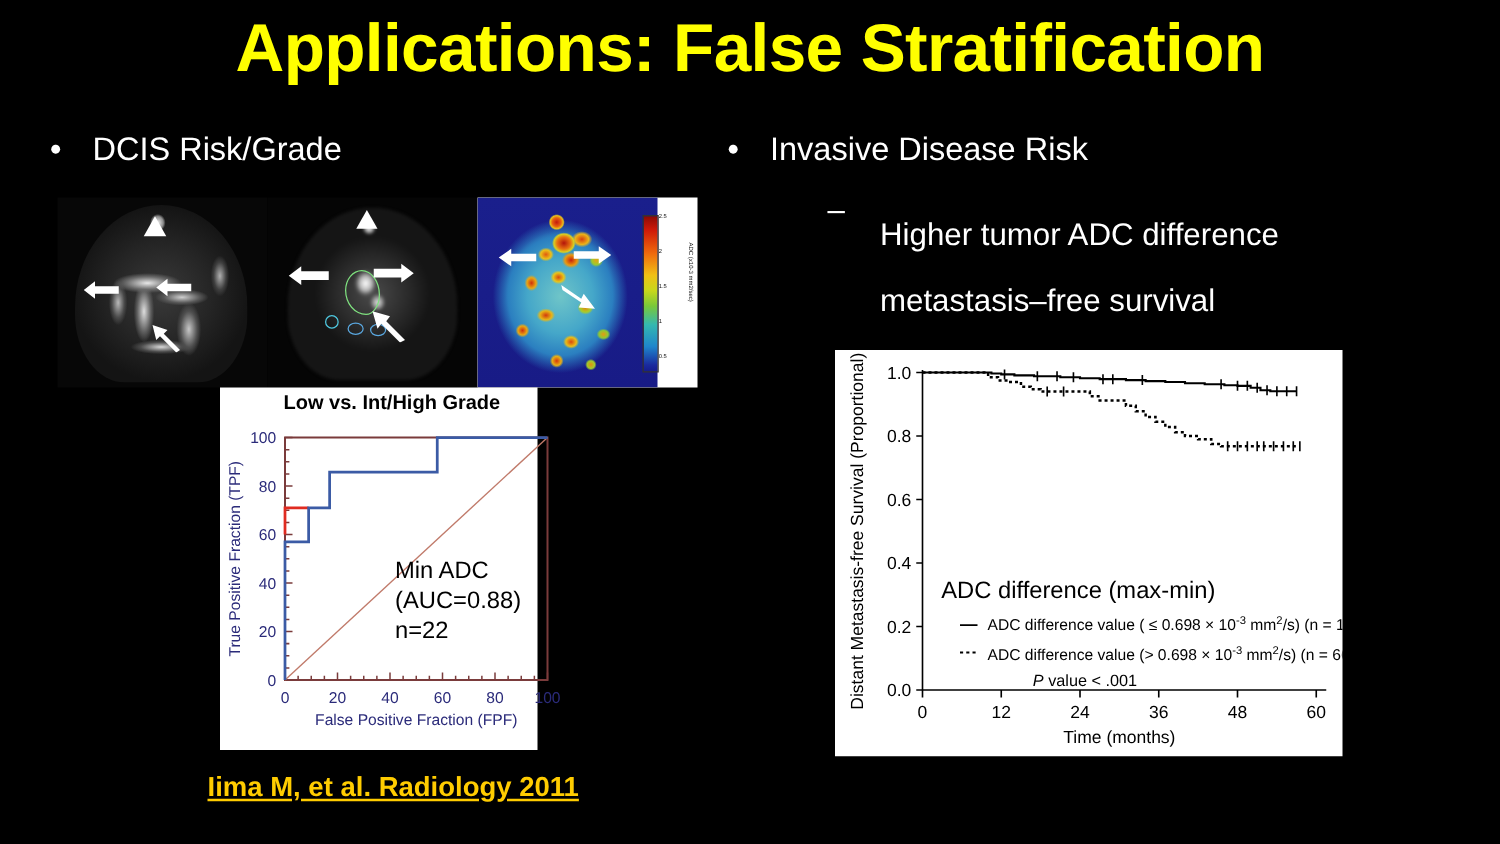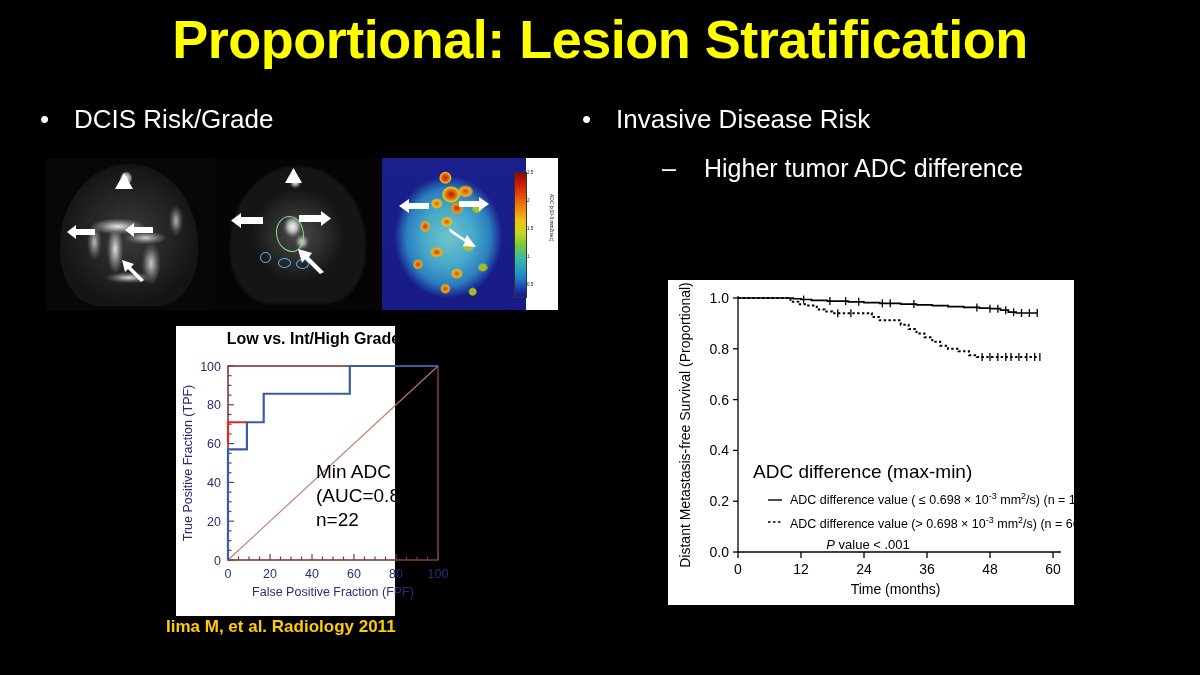--- a/index.html
+++ b/index.html
@@ -9,23 +9,23 @@
   .title{
     position:absolute; left:0; top:8px; width:1200px; text-align:center;
     color:#ffff00; font-size:54px; font-weight:700; letter-spacing:-0.5px;
     font-family:"Liberation Sans",sans-serif; white-space:nowrap;
   }
 
   .bullet{position:absolute; color:#ffffff; font-size:26px; white-space:nowrap;}
   .bullet .dot{display:inline-block; width:34px;}
   .subbullet{position:absolute; color:#ffffff; font-size:25px; line-height:33px;}
   .subbullet .dash{position:absolute; left:0; top:0;}
-  .subbullet .sbtext{display:block; margin-left:42px;}
-
-  .cite{position:absolute; color:#ffcc00; font-size:17px; font-weight:700; white-space:nowrap;}
+  .subbullet .sbtext{display:block; margin-left:42px;margin-top:20px;}
+
+  .cite{position:absolute; color:#ffcc00; font-size:22px; font-weight:700; white-space:nowrap;text-decoration:underline;}
 
   
   .mristrip{position:absolute; left:46px; top:158px; width:512px; height:152px; background:#000; display:flex;}
   .mripanel{position:relative; height:152px; overflow:hidden;}
   .p1{width:168px; background:#070707;}
   .p2{width:168px; background:#050505;}
   .p3{width:176px; background:#ffffff;}
 
   .breast1{
     position:absolute; left:14px; top:6px; width:138px; height:142px;
@@ -86,35 +86,35 @@
   .adcbar{position:absolute; left:0; top:0; width:11px; height:124px;
     background:linear-gradient(to bottom,#8c0a05 0%,#cf1a08 9%,#ef6a0d 24%,#f0c015 38%,#c8d81c 48%,#79c83a 58%,#34b8b0 70%,#1f86cc 84%,#1a2a9e 96%,#161c8e 100%);
     border:0.8px solid #333;}
   .adctick{position:absolute; left:13px; font-size:4.6px; color:#111; font-family:"Liberation Sans",sans-serif; line-height:5px;}
   .adclabel{position:absolute; right:-2px; top:22px; font-size:4.8px; color:#111; writing-mode:vertical-rl; white-space:nowrap;}
 
   .arr{position:absolute;}
   .arr svg{display:block;}
 
   
-  .rocpanel{position:absolute; left:176px; top:326px; width:219px; height:290px; background:#fff;}
+  .rocpanel{position:absolute; left:176px; top:310px; width:254px; height:290px; background:#fff;}
   .roctitle{position:absolute; left:0; top:4px; width:275px; text-align:center; color:#000;
     font-size:16px; font-weight:700; font-family:"Liberation Sans",sans-serif;}
 
   
   .kmpanel{position:absolute; left:668px; top:280px; width:406px; height:325px; background:#fff;}
 
   svg text{font-family:"Liberation Sans",sans-serif;}
 </style>
 </head>
 <body>
 
 <div id="slide">
 
-  <div class="title">Proportional: Lesion Stratification</div>
+  <div class="title">Applications: False Stratification</div>
 
   <div class="bullet" style="left:40px; top:104px;">
     <span class="dot">•</span><span>DCIS Risk/Grade</span>
   </div>
 
   <div class="mristrip">
 
     <div class="mripanel p1">
       <div class="breast1"></div>
       <div class="arr" style="left:68px; top:14px;">
@@ -266,20 +266,21 @@
       </svg>
   </div>
 
   <div class="bullet" style="left:582px; top:104px;">
     <span class="dot">•</span><span>Invasive Disease Risk</span>
   </div>
 
   <div class="subbullet" style="left:662px; top:152px; width:470px;">
     <span class="dash">–</span>
     <span class="sbtext">Higher tumor ADC difference</span>
+    <span class="sbtext">metastasis–free survival</span>
   </div>
 
   <div class="kmpanel">
     <svg id="km-svg" width="406" height="325" viewBox="0 0 406 325">
         <line x1="70" y1="16" x2="70" y2="272" stroke="#000" stroke-width="1.3"></line>
         <line x1="70" y1="272" x2="393" y2="272" stroke="#000" stroke-width="1.3"></line>
         <line x1="65" y1="272" x2="70" y2="272" stroke="#000" stroke-width="1.3"></line>
         <text x="61" y="277" fill="#000" font-size="14" text-anchor="end">0.0</text>
         <line x1="65" y1="221.2" x2="70" y2="221.2" stroke="#000" stroke-width="1.3"></line>
         <text x="61" y="226.2" fill="#000" font-size="14" text-anchor="end">0.2</text>

